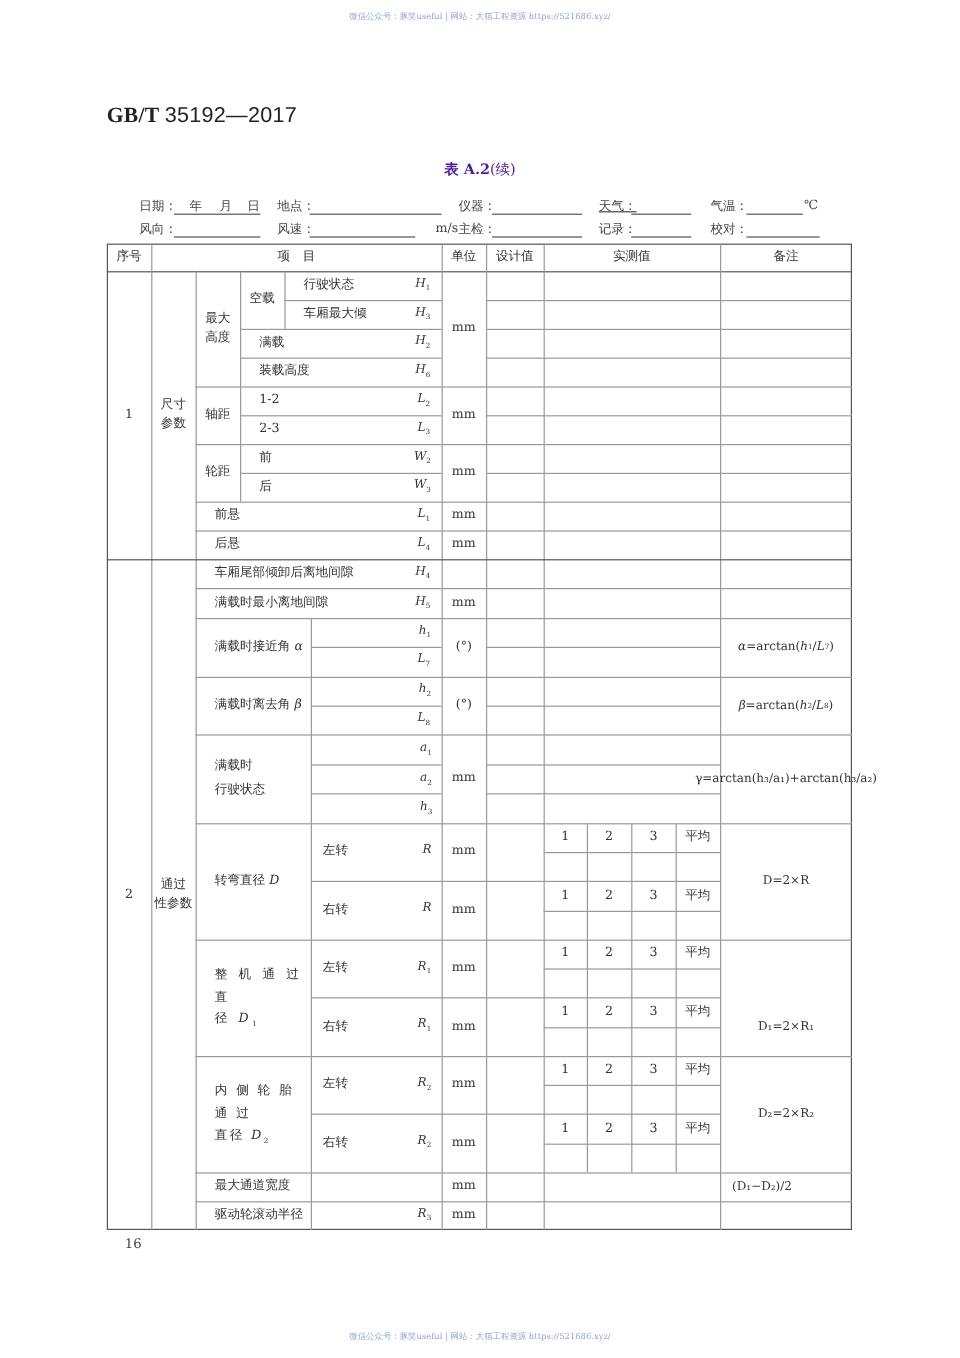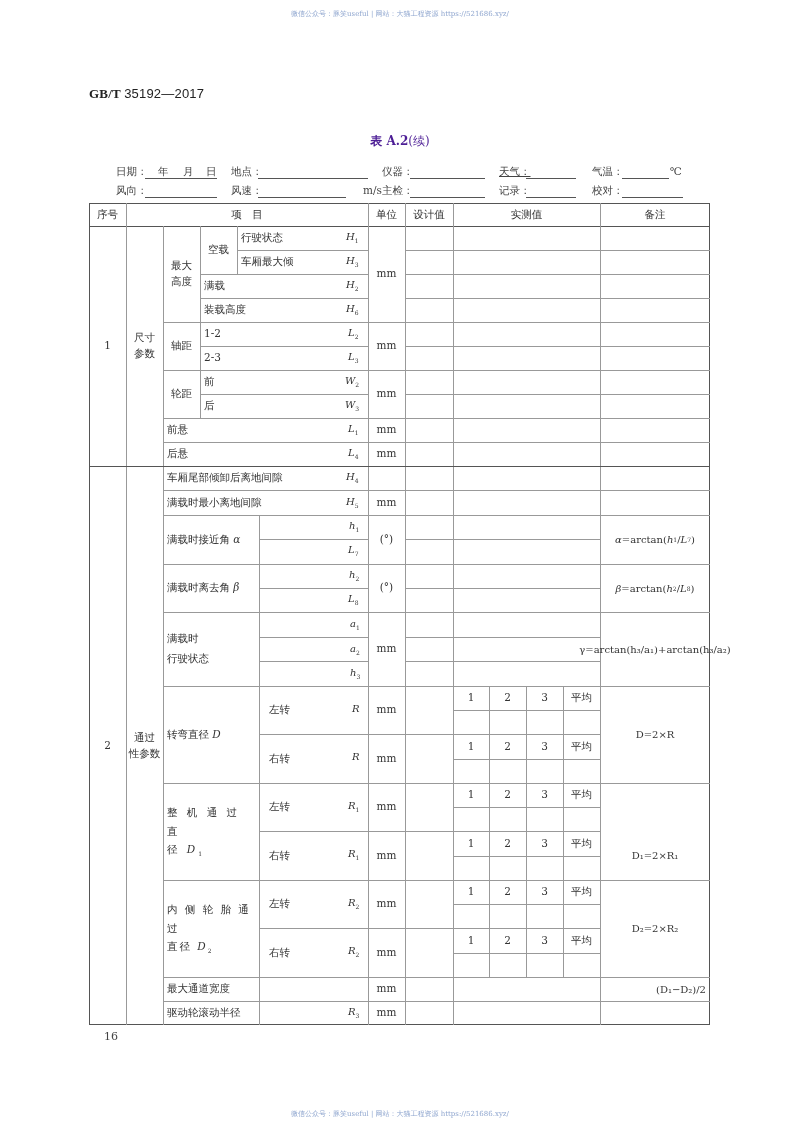--- a/index.html
+++ b/index.html
@@ -1,27 +1,27 @@
 <!DOCTYPE html>
 <html><head>
 <meta charset="utf-8">
 <style>
   html,body{margin:0;padding:0;background:#fff;}
   body{width:800px;height:1132px;position:relative;overflow:hidden;font-family:"DejaVu Serif","Liberation Serif",serif;color:#333;}
   .abs{position:absolute;}
   .wm{position:absolute;left:0;width:800px;text-align:center;font-size:7px;color:#8fa6cf;font-family:"DejaVu Serif",serif;}
-  .std{position:absolute;left:89px;top:86px;font-size:13px;font-weight:bold;color:#222;font-family:"Liberation Serif",serif;}
+  .std{position:absolute;left:89px;top:86px;font-size:18px;font-weight:bold;color:#222;font-family:"Liberation Serif",serif;}
   .std span{font-family:"Liberation Sans",sans-serif;font-weight:normal;letter-spacing:0.2px;}
   .tcap{position:absolute;left:0;width:800px;top:133px;text-align:center;font-size:12px;color:#4c1d95;}
   .tcap b{font-weight:bold;}
   .meta{position:absolute;font-size:10.5px;color:#444;white-space:nowrap;}
   .uline{position:absolute;border-bottom:1px solid #555;height:0;}
   .cell{position:absolute;box-sizing:border-box;display:flex;align-items:center;font-size:10.5px;color:#333;line-height:1.5;}
   .c{justify-content:center;text-align:center;}
-  .l{justify-content:flex-start;padding-left:4px;}
+  .l{justify-content:flex-start;padding-left:16px;}
   .sym{position:absolute;font-style:italic;font-size:10px;color:#333;font-family:"DejaVu Serif",serif;}
   .sym sub{font-size:6px;font-style:normal;}
   .hl{position:absolute;height:0;border-top:1px solid #999;}
   .vl{position:absolute;width:0;border-left:1px solid #999;}
   .thick{border-color:#555;}
   .note{font-size:10px;color:#333;font-family:"DejaVu Serif",serif;}
   .note i{font-style:italic;}
   .note sub{font-size:6px;}
   .pgnum{position:absolute;left:104px;top:1030px;font-size:11px;color:#444;}
 </style>
@@ -271,21 +271,21 @@
   <div>
     <div class="cell c" style="left:453px;top:928px;width:36px;height:25px;">1</div>
     <div class="cell c" style="left:489px;top:928px;width:37px;height:25px;">2</div>
     <div class="cell c" style="left:526px;top:928px;width:37px;height:25px;">3</div>
     <div class="cell c" style="left:563px;top:928px;width:37px;height:25px;">平均</div>
   </div>
 
   <div class="vl" style="left:259px;top:977px;height:48px;"></div>
   <div class="cell l" style="left:163px;top:977px;width:96px;height:24px;">最大通道宽度</div>
   <div class="cell c" style="left:368px;top:977px;width:37px;height:24px;">mm</div>
-  <div class="cell c note" style="left:626px;top:977px;width:110px;height:24px;">(D₁−D₂)/2</div>
+  <div class="cell c note" style="left:580px;top:977px;width:110px;height:24px;">(D₁−D₂)/2</div>
   <div class="hl" style="left:163px;top:1001px;width:547px;"></div>
 
   <div class="cell l" style="left:163px;top:1001px;width:96px;height:24px;">驱动轮滚动半径</div>
   <div class="sym" style="left:348px;top:1006px;"><span>R</span><sub>3</sub></div>
   <div class="cell c" style="left:368px;top:1001px;width:37px;height:24px;">mm</div>
 </div>
 
 <div class="pgnum">16</div>
 
 </body></html>

